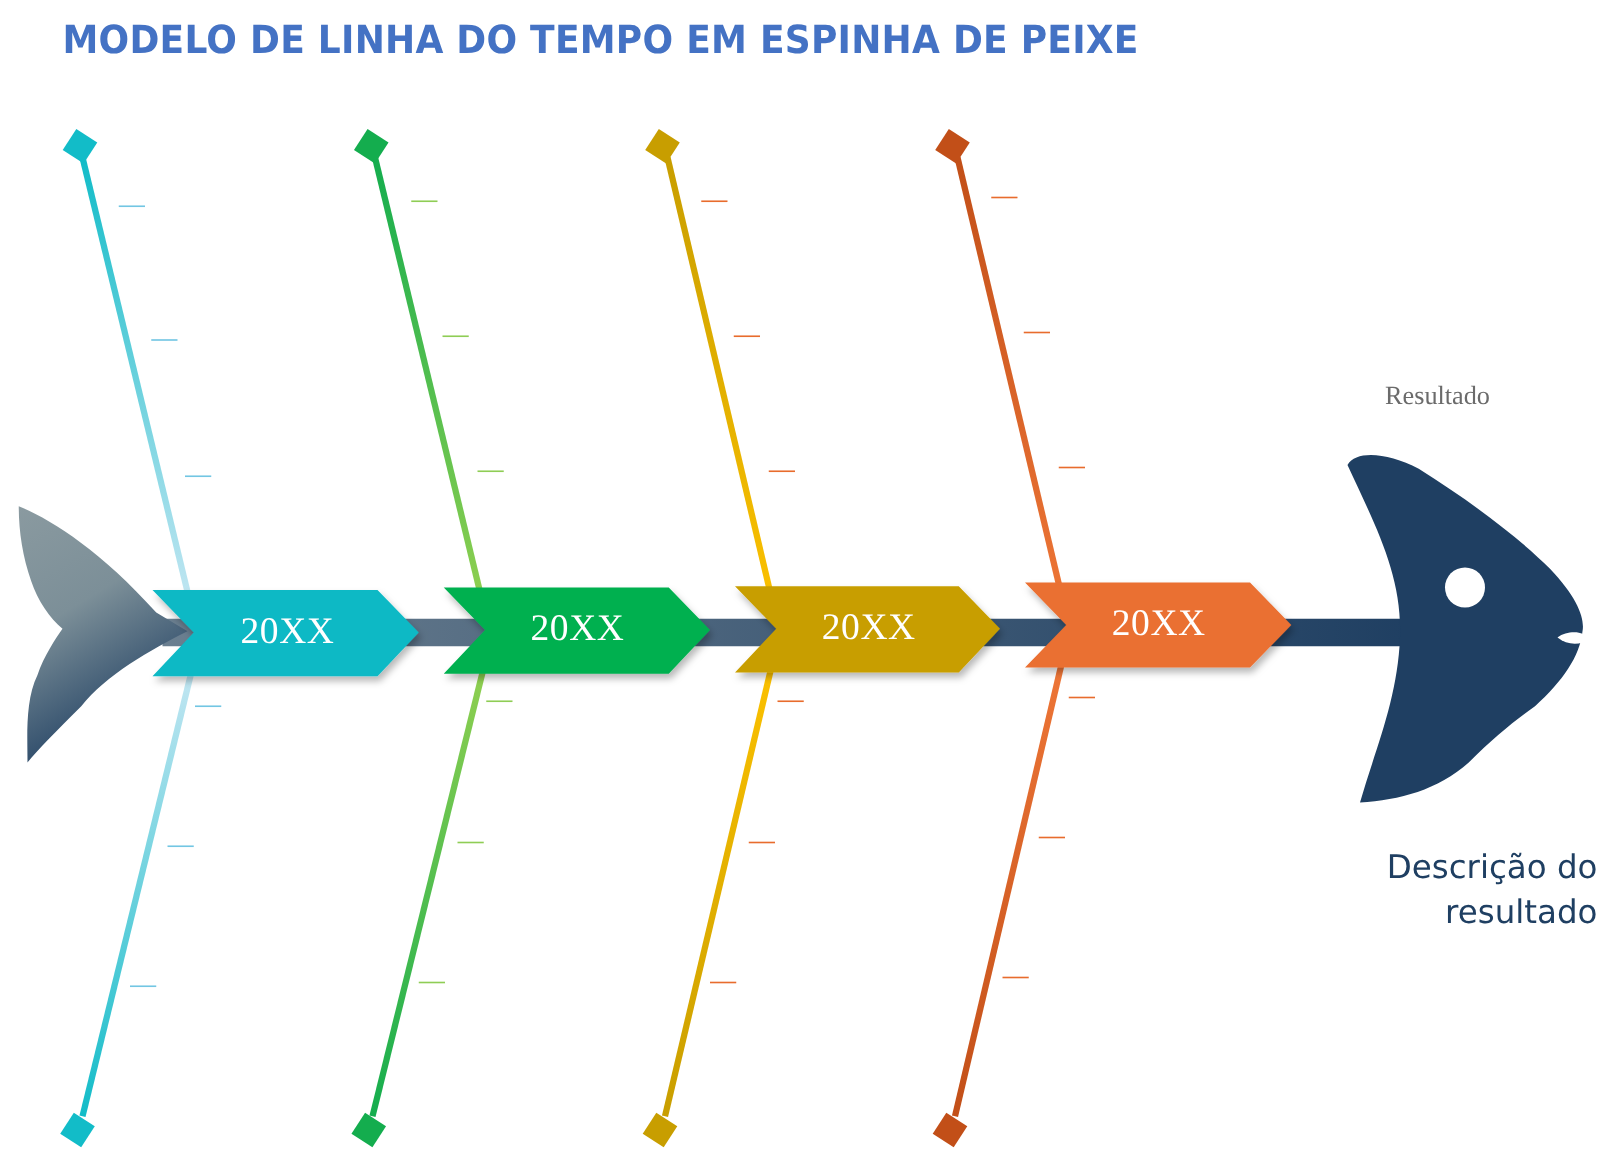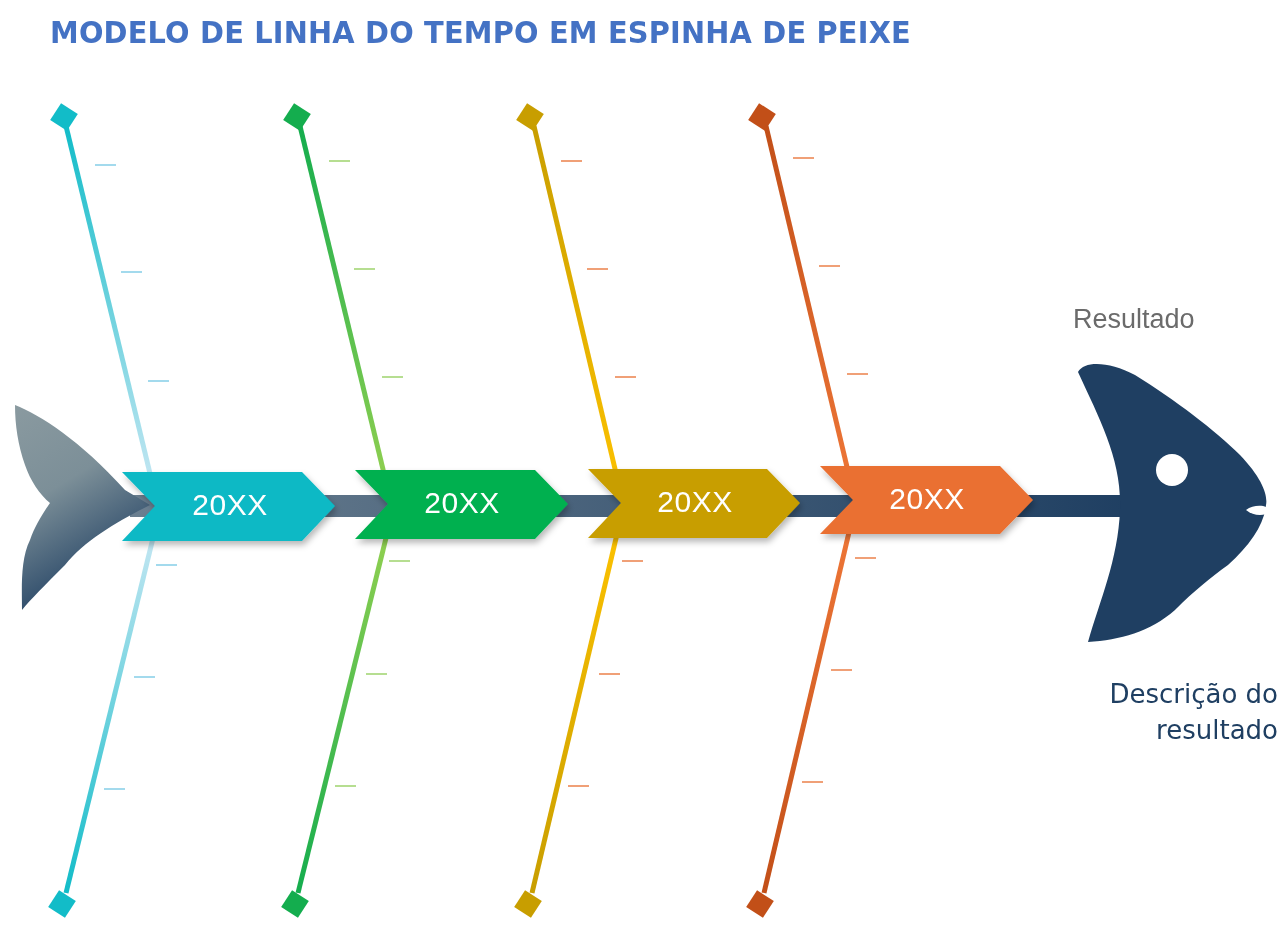--- a/index.html
+++ b/index.html
@@ -5,27 +5,27 @@
   html, body { margin: 0; padding: 0; background: #ffffff; }
   body { width: 1281px; height: 927px; position: relative; overflow: hidden; font-family: "DejaVu Sans", sans-serif; }
   .title {
     position: absolute; left: 50px; top: 14px;
     font-family: "DejaVu Sans", sans-serif; font-weight: bold;
     font-size: 31px; letter-spacing: 0.2px; color: #4472c4;
     white-space: nowrap; transform: scaleX(0.93); transform-origin: left top;
   }
   svg.diagram { position: absolute; left: 0; top: 0; }
   .year-label {
-    position: absolute; color: #ffffff; font-family: Liberation Sans, sans-serif;
+    position: absolute; color: #ffffff; font-family: Liberation Serif, serif;
     font-size: 30px; font-weight: normal; text-align: center; line-height: 1;
     letter-spacing: 0.5px;
   }
   .result-label {
-    position: absolute; left: 1073px; top: 304px; color: #6b6b6b;
-    font-size: 27px; font-family: Liberation Sans, sans-serif;
+    position: absolute; left: 1108px; top: 304px; color: #6b6b6b;
+    font-size: 21px; font-family: Liberation Serif, serif;
   }
   .result-desc {
     position: absolute; left: 1073px; top: 676px; color: #1f3f62;
     font-size: 26px; line-height: 36px; font-family: "DejaVu Sans", sans-serif;
     width: 205px;
     text-align: right;
   }
 </style>
 </head>
 <body>

